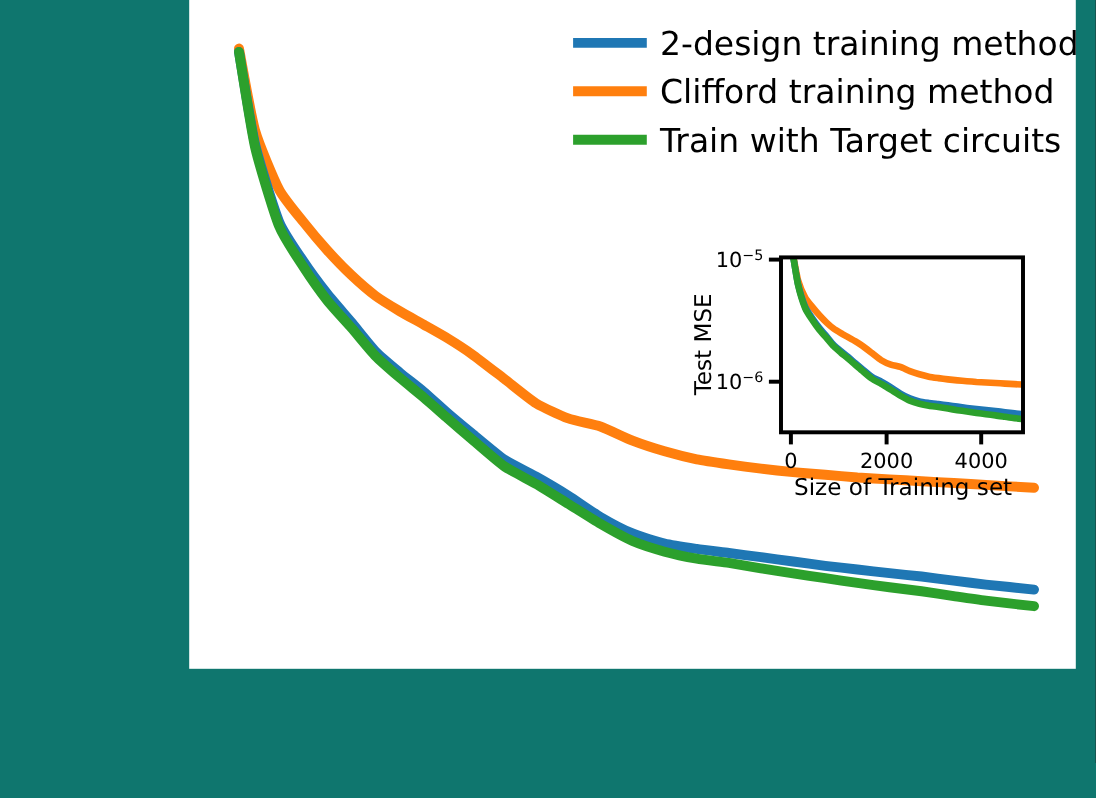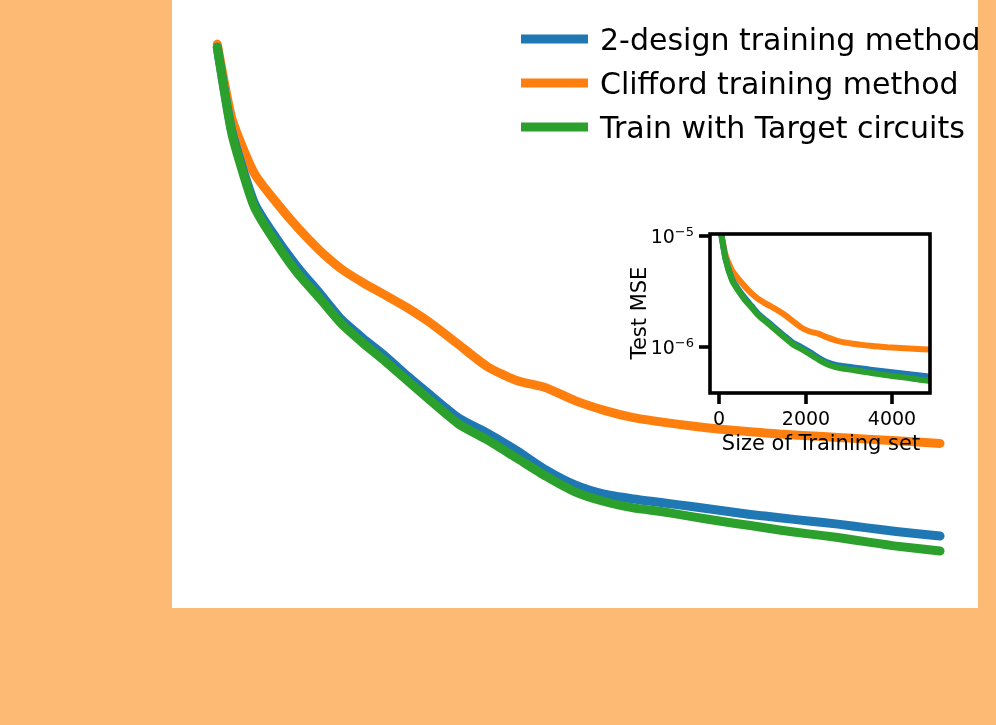--- a/index.html
+++ b/index.html
@@ -10,21 +10,21 @@
   body {
     width: 996px;
     height: 725px;
     overflow: hidden;
     font-family: "DejaVu Sans", sans-serif;
   }
   #figure {
     position: relative;
     width: 996px;
     height: 725px;
-    background: #fdba74;
+    background: #0f766e;
   }
   #main-axes-bg {
     position: absolute;
     left: 172px;
     top: 0px;
     width: 806px;
     height: 608px;
     background: #ffffff;
   }
   #chart-svg {

